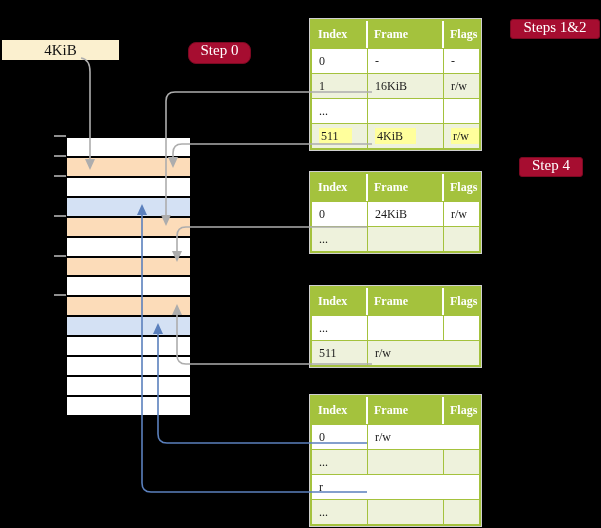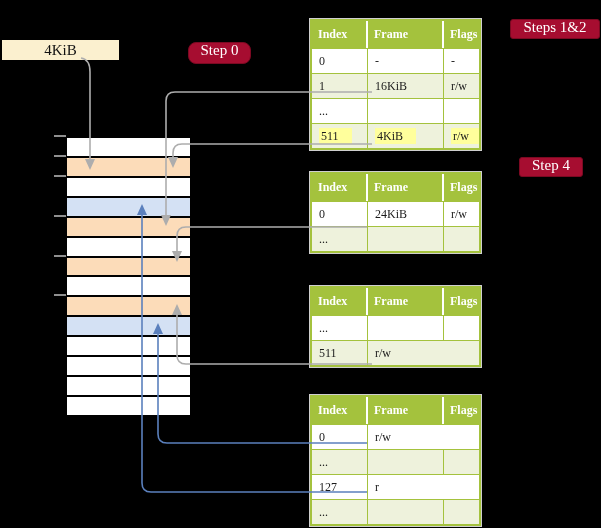--- a/index.html
+++ b/index.html
@@ -179,21 +179,20 @@
       <div class="trow">
         <div class="cell c0">0</div>
         <div class="cell c2">r/w</div>
       </div>
       <div class="trow alt">
         <div class="cell c0">...</div>
         <div class="cell c1"></div>
         <div class="cell c2"></div>
       </div>
       <div class="trow">
-        <div class="cell c0">127</div>
         <div class="cell c2">r</div>
       </div>
       <div class="trow alt">
         <div class="cell c0">...</div>
         <div class="cell c1"></div>
         <div class="cell c2"></div>
       </div>
     </div>
 
   <svg id="arrows" width="601" height="528" viewBox="0 0 601 528">

